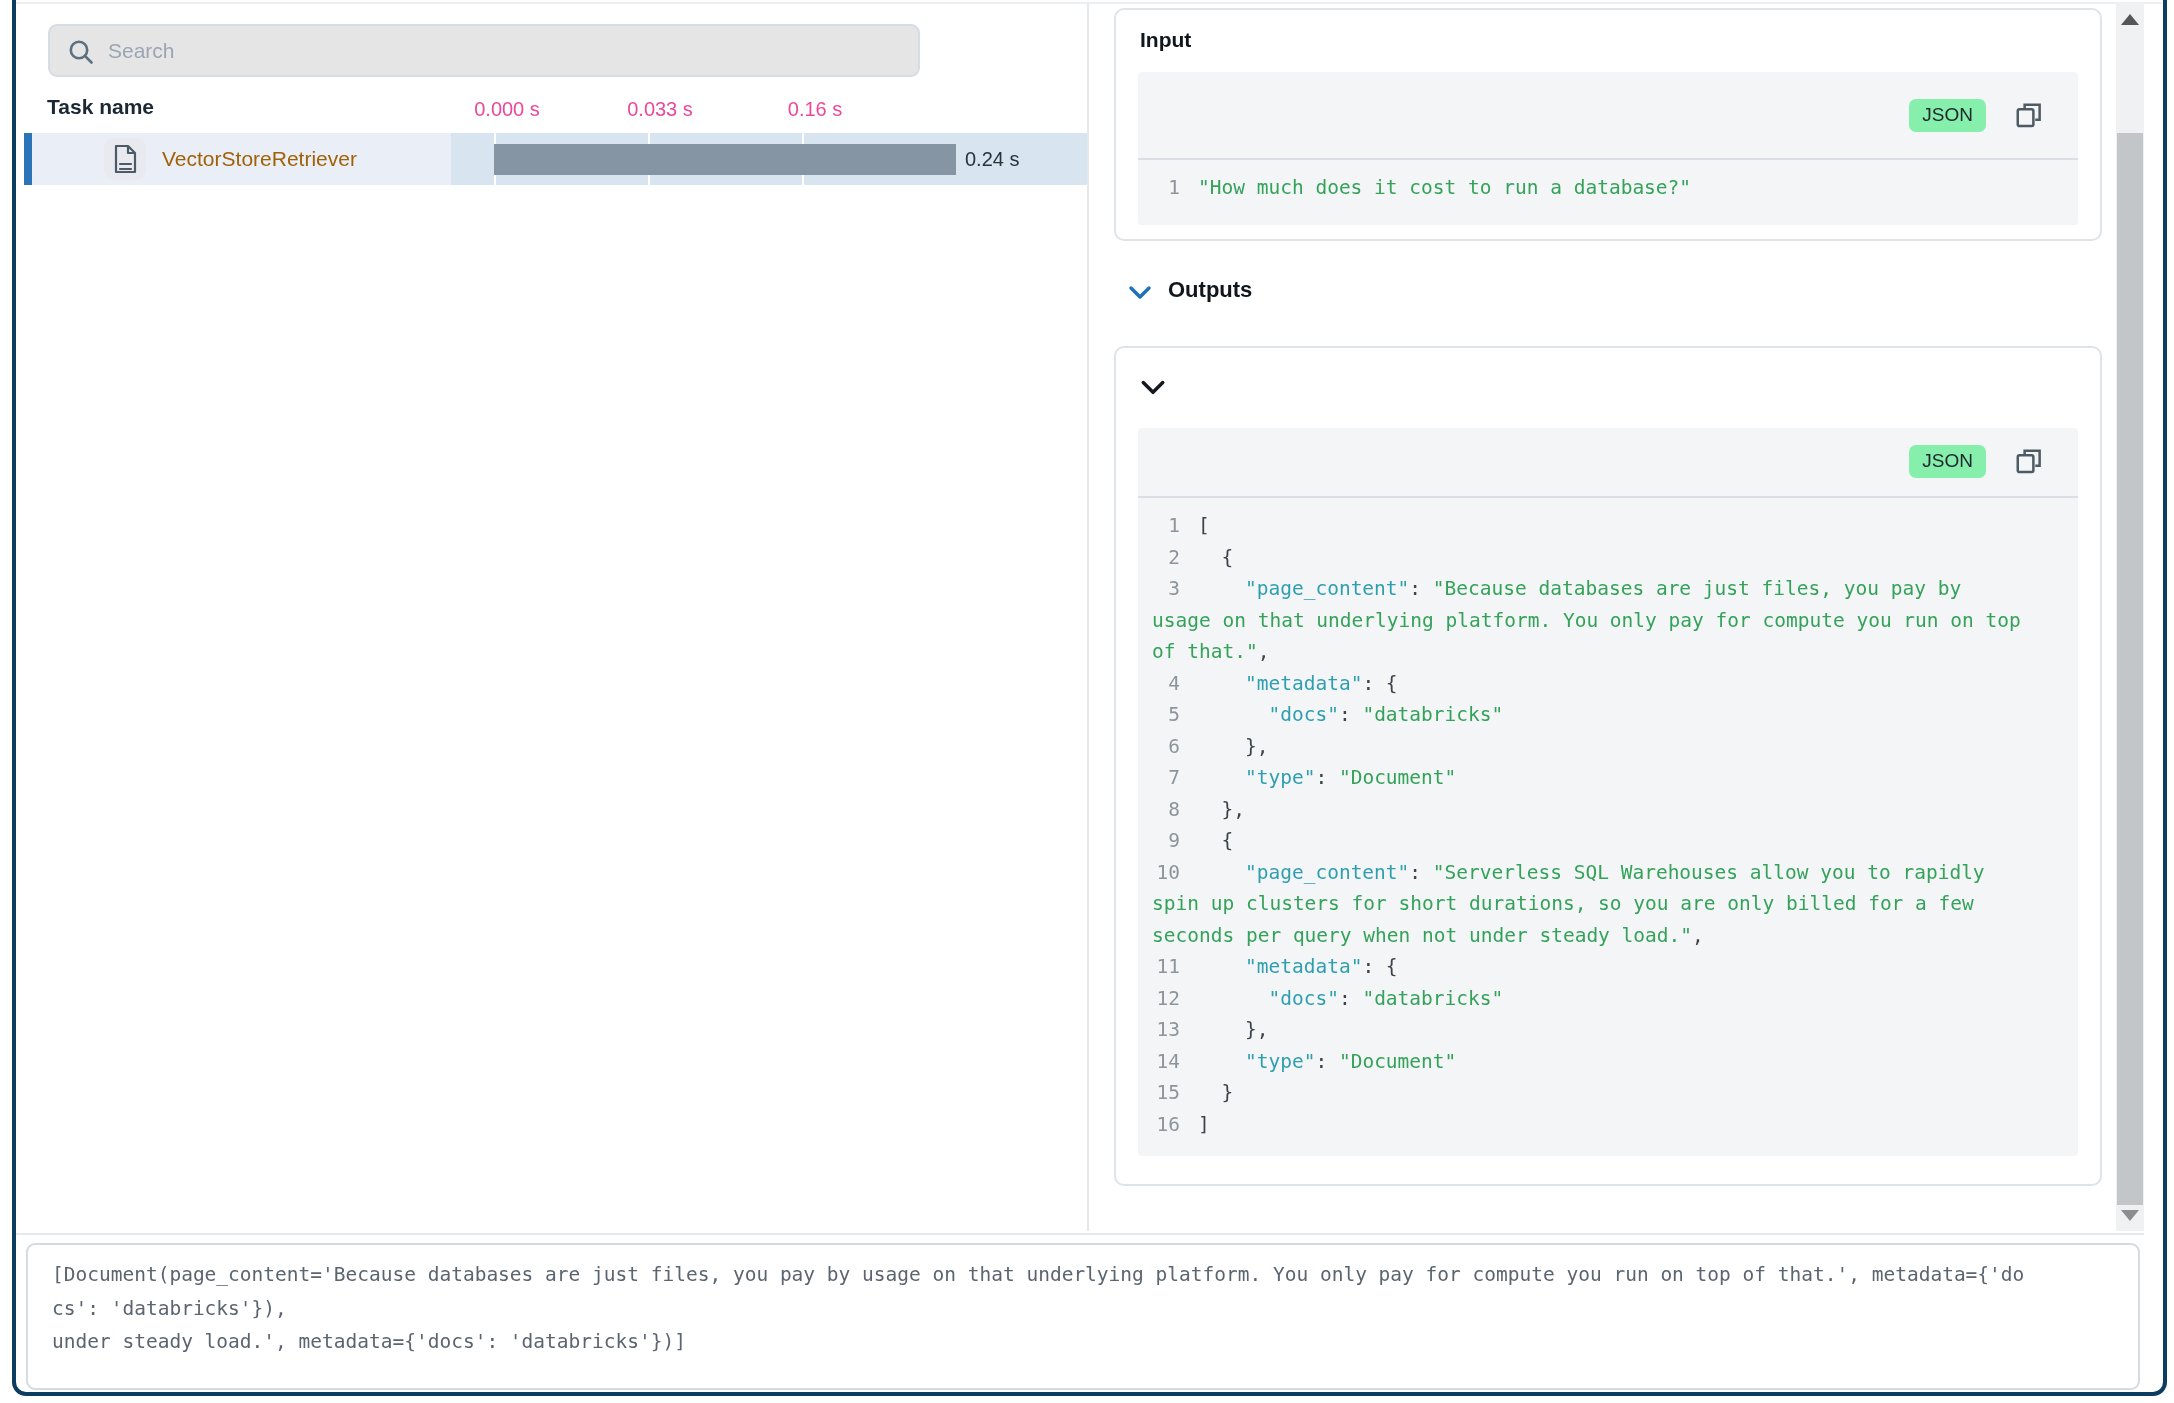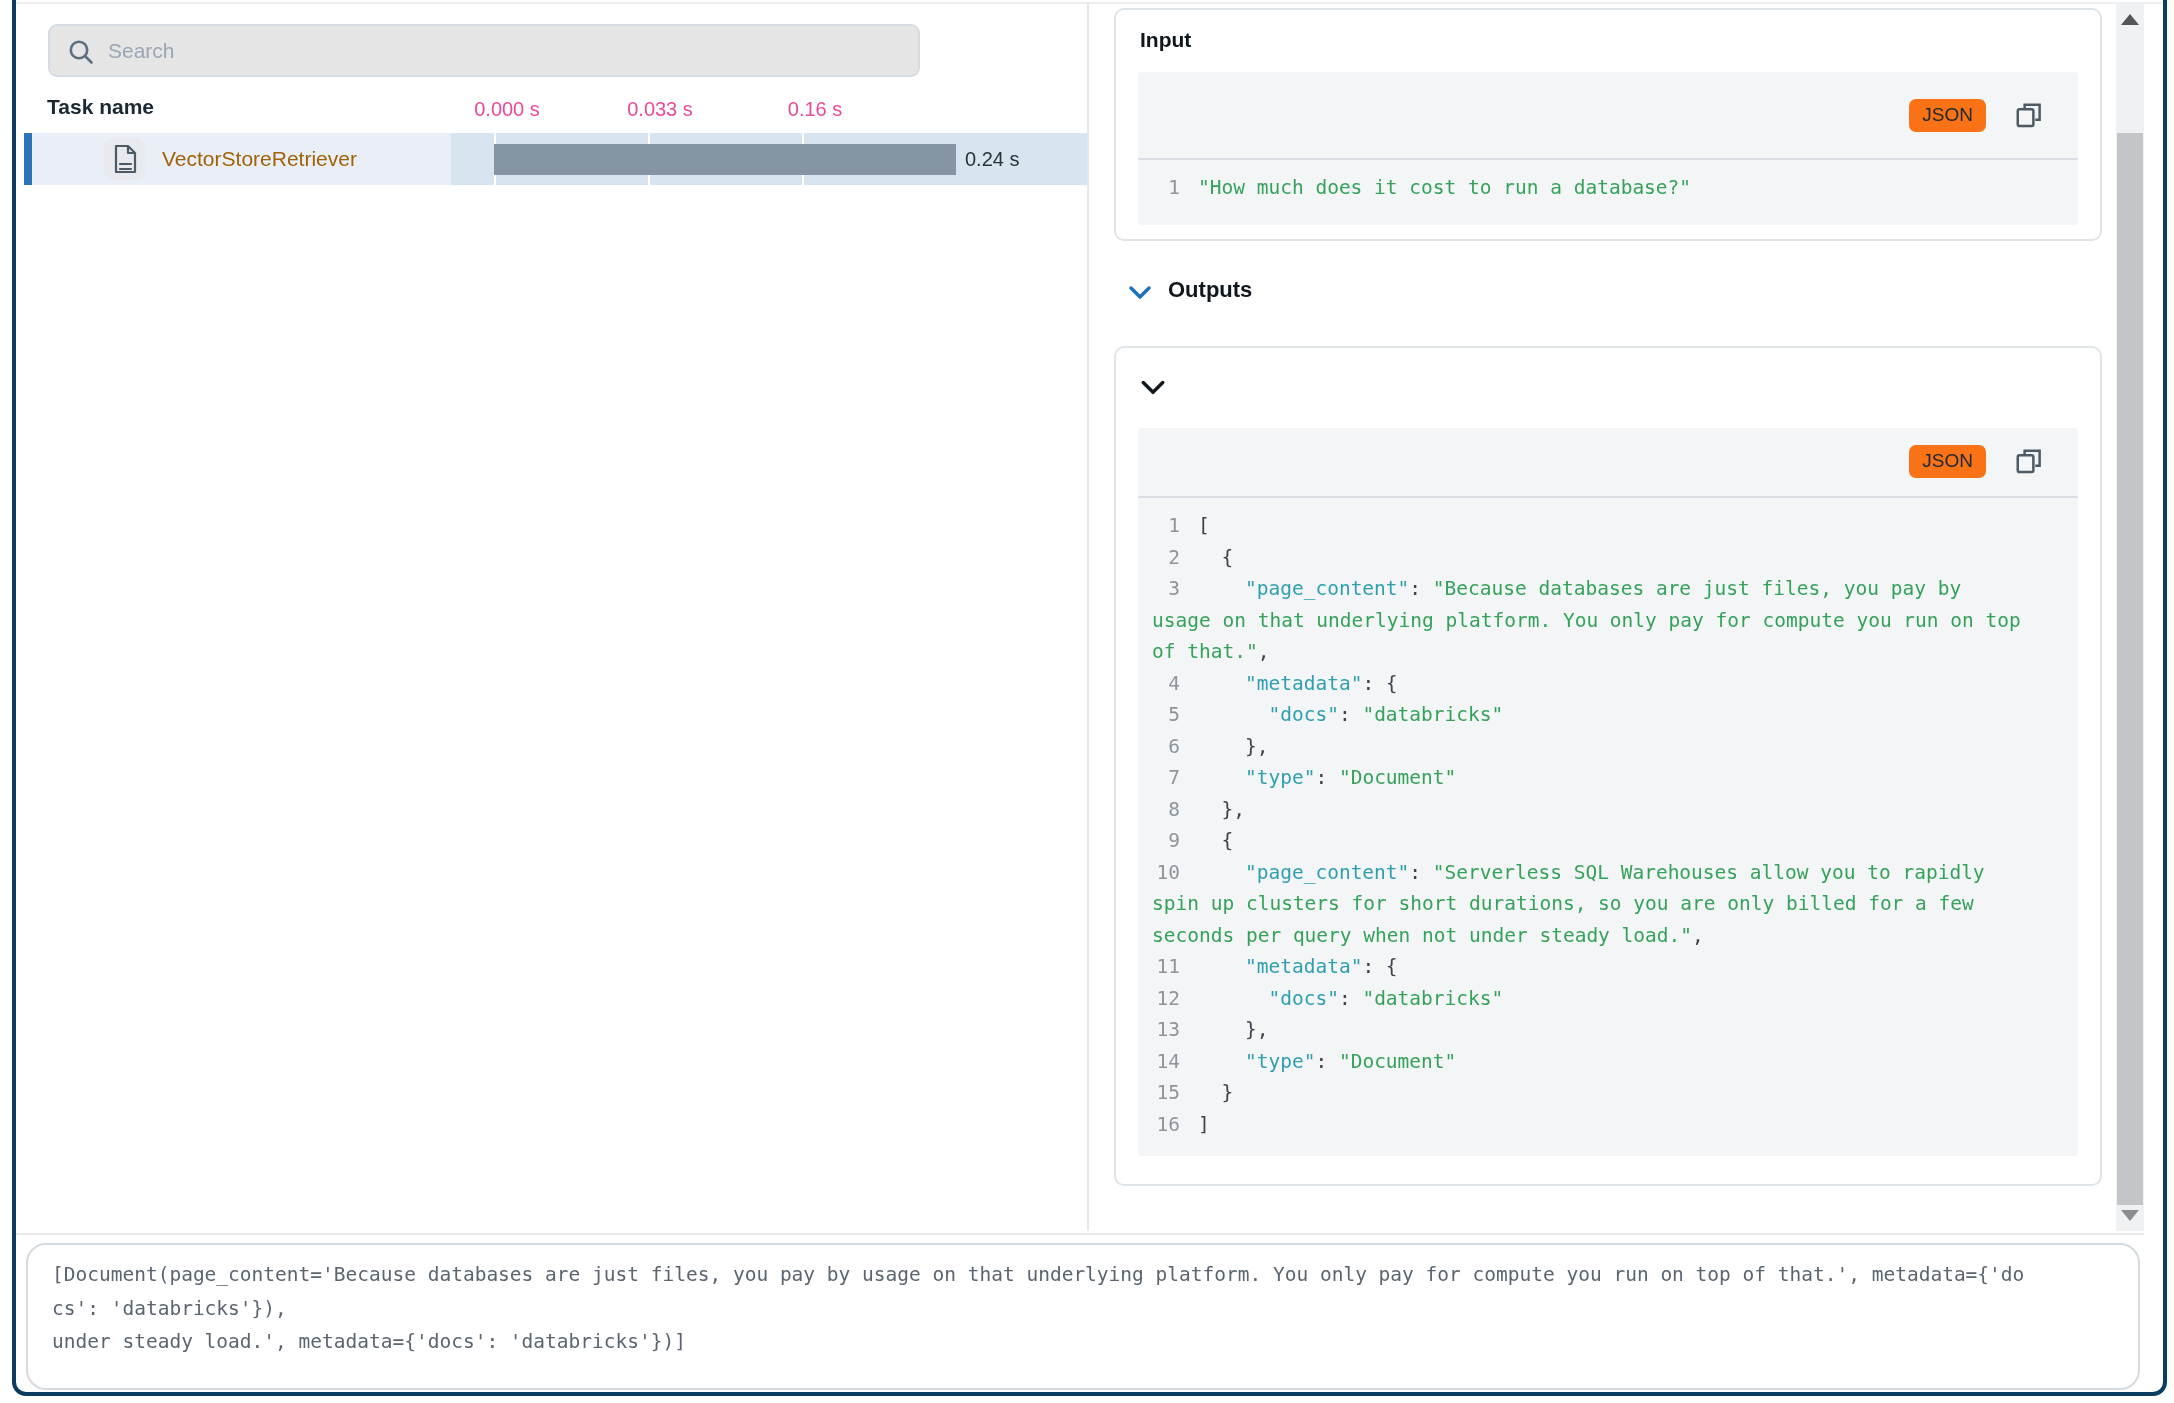--- a/index.html
+++ b/index.html
@@ -62,21 +62,21 @@
 
   .collapse-chevron { position:absolute; left:24px; top:30px; width:26px; height:20px; cursor:pointer; }
 
   .code-block { position:absolute; left:22px; right:22px; background:#f3f5f7; border-radius:4px; overflow:hidden; }
   #input-code   { top:62px; bottom:14px; }
   #outputs-code { top:80px; bottom:28px; }
   .code-toolbar { position:relative; border-bottom:2px solid #dadfe5; }
   #input-code .code-toolbar { height:88px; }
   #outputs-code .code-toolbar { height:70px; }
   .json-badge {
-    position:absolute; right:92px; padding:5px 13px 6px 13px; background:#f97316; border-radius:7px;
+    position:absolute; right:92px; padding:5px 13px 6px 13px; background:#86efac; border-radius:7px;
     font-size:19px; color:#212930; cursor:pointer;
   }
   #input-code .json-badge { top:27px; }
   #outputs-code .json-badge { top:17px; }
   .copy-btn { position:absolute; right:34px; width:30px; height:30px; cursor:pointer; }
   #input-code .copy-btn { top:29px; }
   #outputs-code .copy-btn { top:19px; }
 
   .code-body {
     padding:12px 18px 14px 14px;
@@ -93,21 +93,21 @@
   .scroll-track { position:absolute; left:2116px; top:3px; width:28px; height:1228px; background:#f0f1f2; }
   .scroll-btn { position:absolute; left:2116px; width:28px; height:26px; display:flex; align-items:center; justify-content:center; cursor:pointer; }
   #scroll-up { top:6px; } #scroll-down { top:1202px; }
   .tri-up { width:0; height:0; border-left:9px solid transparent; border-right:9px solid transparent; border-bottom:11px solid #53575a; }
   .tri-down { width:0; height:0; border-left:9px solid transparent; border-right:9px solid transparent; border-top:11px solid #8a8e91; }
   .scroll-thumb { position:absolute; left:2117px; top:133px; width:26px; height:1072px; background:#c3c6c9; cursor:pointer; }
 
   
   #raw-panel {
     position:absolute; left:26px; top:1243px; width:2114px; height:147px;
-    border:2px solid #d4dbe1; border-radius:20px; background:#fff;
+    border:2px solid #d4dbe1; border-radius:9px; background:#fff;
     padding:13px 24px; overflow:hidden;
   }
   #raw-lines div {
     font-family:"DejaVu Sans Mono","Liberation Mono",monospace;
     font-size:19.5px; line-height:33.5px; color:#5b6570; white-space:pre;
   }
 </style>
 </head>
 <body>
 

